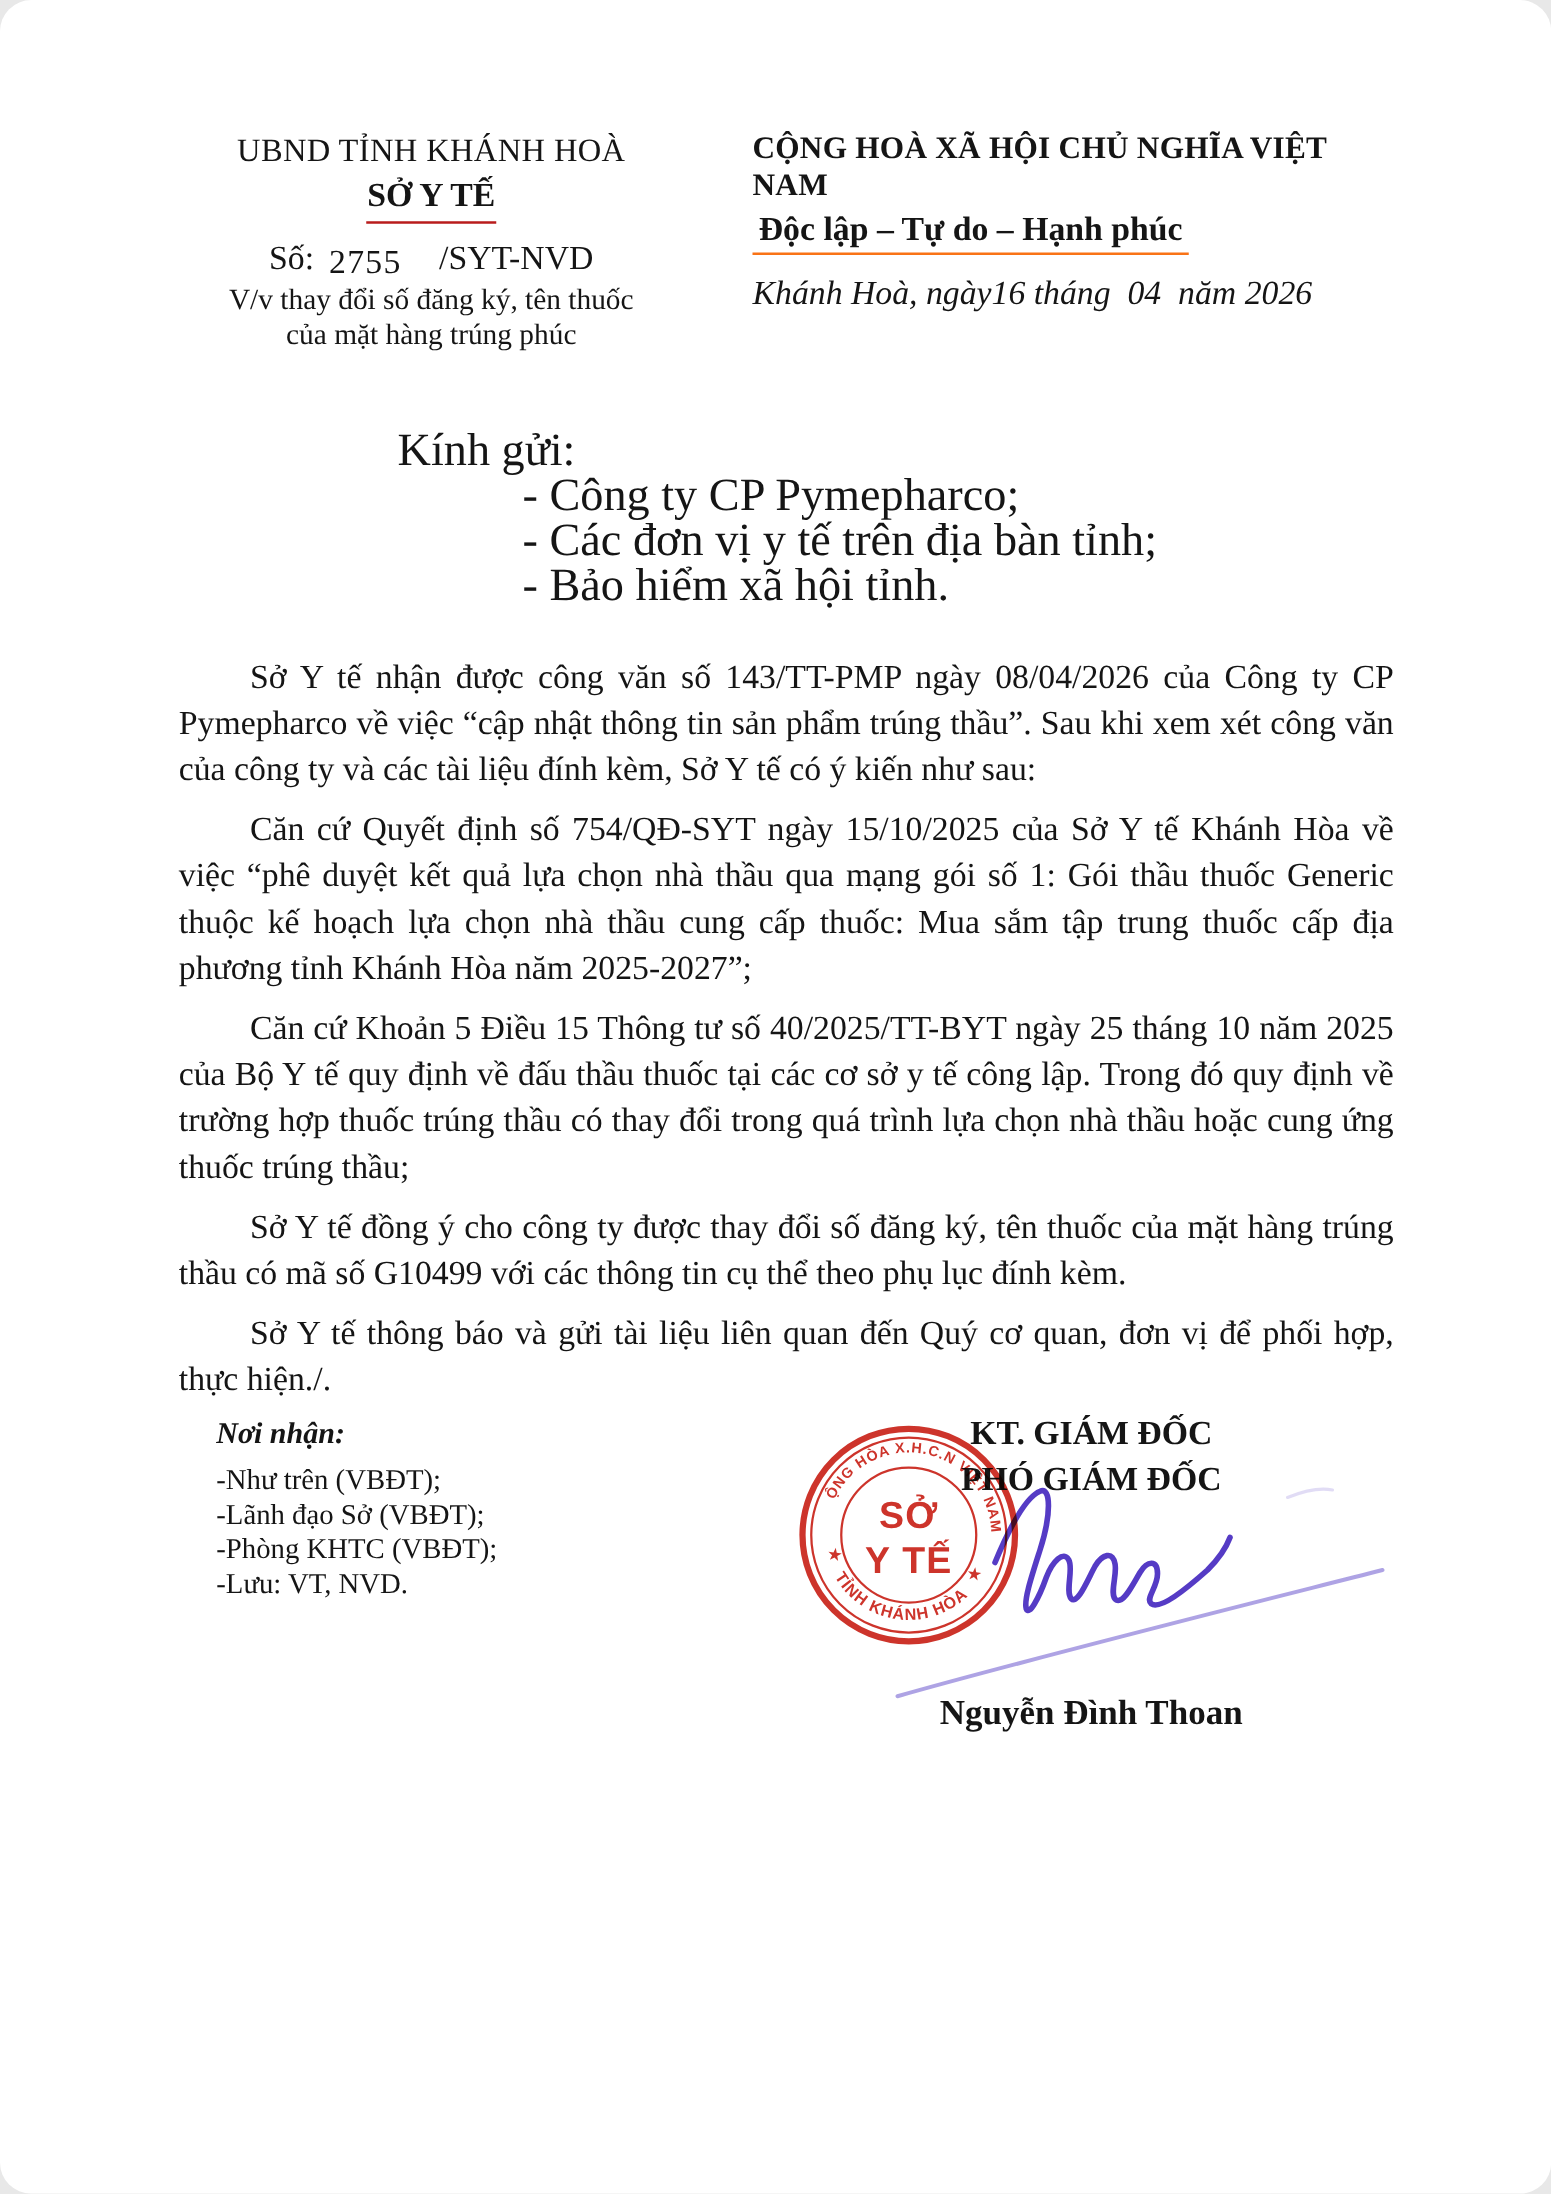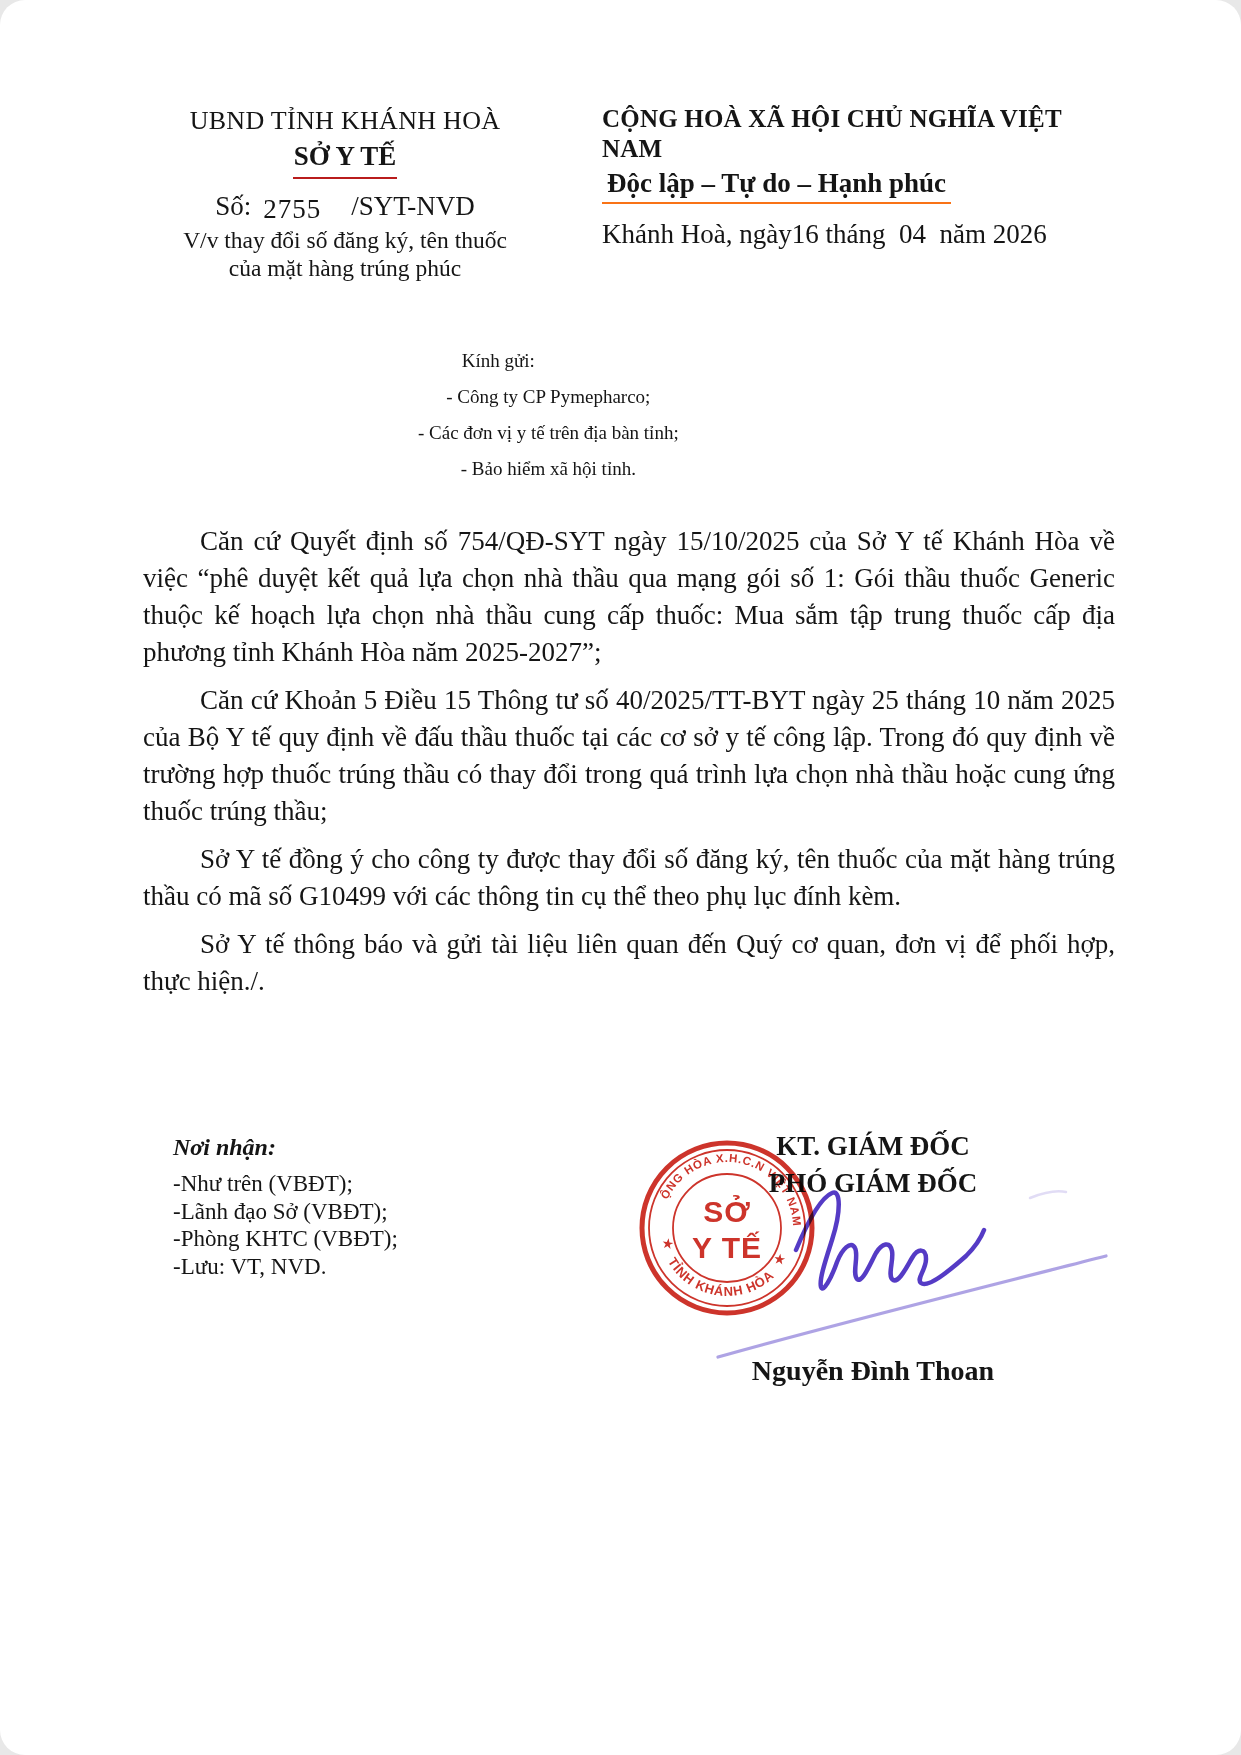--- a/index.html
+++ b/index.html
@@ -24,23 +24,23 @@
   .doc-no-line{font-size:27px;margin-top:12px;white-space:nowrap;}
   .doc-no{display:inline-block;margin:0 30px 0 12px;transform:translateY(3px);letter-spacing:1px;}
   .subject{font-size:23.5px;line-height:28px;margin-top:4px;}
   .header-right{
     position:absolute;left:602px;top:104px;width:505px;
     text-align:left;line-height:1.2;
   }
   .motto1{font-size:25px;font-weight:bold;letter-spacing:.2px;}
   .motto2{font-size:27px;font-weight:bold;margin-top:3px;}
   .motto2 span{display:inline-block;border-bottom:2px solid #f97316;padding:0 5px 3px;}
-  .dateline{font-size:27px;margin-top:14px;white-space:nowrap;}
+  .dateline{font-size:27px;font-style:italic;margin-top:14px;white-space:nowrap;}
   
-  .salutation{position:absolute;left:318px;top:343px;font-size:19px;line-height:36px;text-align:center;}
+  .salutation{position:absolute;left:318px;top:343px;font-size:37px;line-height:36px;}
   .recipients{margin-left:100px;}
   
   .body-text{
     position:absolute;left:143px;top:523px;width:972px;
     font-size:27px;line-height:37px;text-align:justify;
   }
   .body-text p{margin:0 0 11px 0;text-indent:57px;}
   
   .copy-to{position:absolute;left:145px;top:1134px;margin-left:28px;}
   .copy-to-label{font-size:24px;font-weight:bold;font-style:italic;}
@@ -93,20 +93,21 @@
   <div class="salutation">
     <div>Kính gửi:</div>
     <div class="recipients">
       <div>- Công ty CP Pymepharco;</div>
       <div>- Các đơn vị y tế trên địa bàn tỉnh;</div>
       <div>- Bảo hiểm xã hội tỉnh.</div>
     </div>
   </div>
 
   <div class="body-text">
+    <p>Sở Y tế nhận được công văn số 143/TT-PMP ngày 08/04/2026 của Công ty CP Pymepharco về việc “cập nhật thông tin sản phẩm trúng thầu”. Sau khi xem xét công văn của công ty và các tài liệu đính kèm, Sở Y tế có ý kiến như sau:</p>
     <p>Căn cứ Quyết định số 754/QĐ-SYT ngày 15/10/2025 của Sở Y tế Khánh Hòa về việc “phê duyệt kết quả lựa chọn nhà thầu qua mạng gói số 1: Gói thầu thuốc Generic thuộc kế hoạch lựa chọn nhà thầu cung cấp thuốc: Mua sắm tập trung thuốc cấp địa phương tỉnh Khánh Hòa năm 2025-2027”;</p>
     <p>Căn cứ Khoản 5 Điều 15 Thông tư số 40/2025/TT-BYT ngày 25 tháng 10 năm 2025 của Bộ Y tế quy định về đấu thầu thuốc tại các cơ sở y tế công lập. Trong đó quy định về trường hợp thuốc trúng thầu có thay đổi trong quá trình lựa chọn nhà thầu hoặc cung ứng thuốc trúng thầu;</p>
     <p>Sở Y tế đồng ý cho công ty được thay đổi số đăng ký, tên thuốc của mặt hàng trúng thầu có mã số G10499 với các thông tin cụ thể theo phụ lục đính kèm.</p>
     <p>Sở Y tế thông báo và gửi tài liệu liên quan đến Quý cơ quan, đơn vị để phối hợp, thực hiện./.</p>
   </div>
 
   <div class="copy-to">
     <div class="copy-to-label">Nơi nhận:</div>
     <div class="copy-to-items">
       <div>-Như trên (VBĐT);</div>

